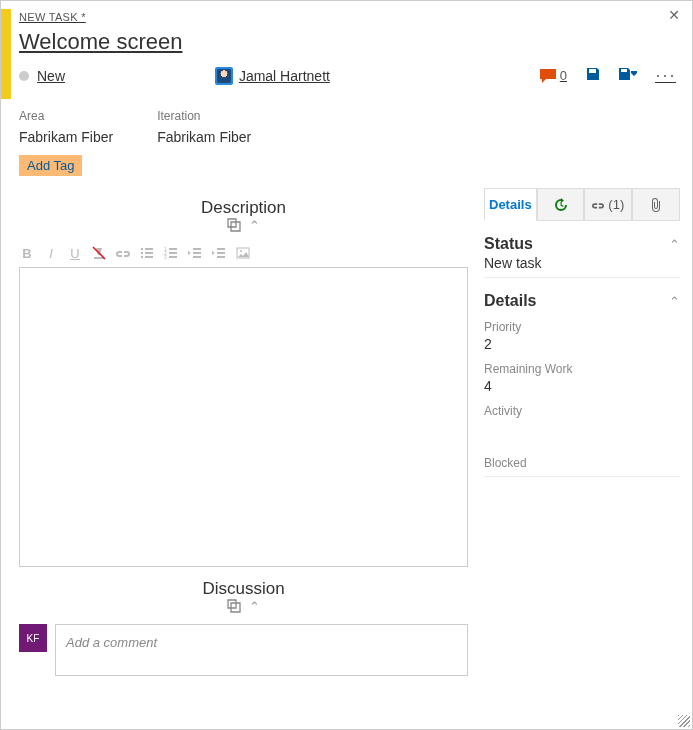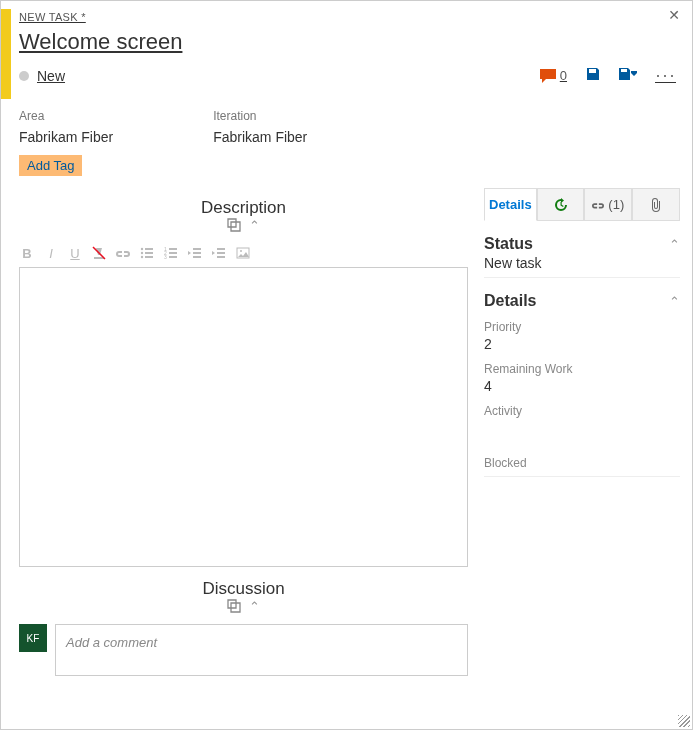--- a/index.html
+++ b/index.html
@@ -17,38 +17,38 @@
 .state-text { font-size: 14px; color: #333; }
 .assignee { display: flex; align-items: center; gap: 6px; margin-left: -60px; }
 .avatar-img { width: 18px; height: 18px; background: #2b88d8; border-radius: 2px; position: relative; overflow: hidden; }
 .avatar-img::after { content:''; position:absolute; inset:2px; background: radial-gradient(circle at 50% 35%, #fdd7b5 30%, transparent 31%), linear-gradient(#1b4a7a,#1b4a7a); border-radius:2px; }
 .assignee-name { font-size: 14px; }
 .actions-right { display: flex; align-items: center; gap: 18px; }
 .comments-ind { display: flex; align-items: center; gap: 4px; color: #555; }
 .comments-ind svg { fill: #e04e0b; }
 .save-icon svg, .save-close-icon svg { fill: #005a9e; }
 .more-btn { color: #666; font-size: 18px; letter-spacing: 1px; cursor:pointer; }
-.fields-row { display: flex; padding: 10px 18px 6px 18px; gap: 100px; }
+.fields-row { display: flex; padding: 10px 18px 6px 18px; gap: 44px; }
 .field-label { font-size: 12px; color: #777; margin-bottom: 6px; }
 .field-value { font-size: 14px; color: #333; }
 .tags-row { padding: 4px 18px 10px 18px; }
 .add-tag { display: inline-block; padding: 3px 8px; background: #fdba74; color: #005a9e; font-size: 13px; cursor: pointer; }
 .body { display: flex; flex: 1; overflow: hidden; }
 .left-col { flex: 1; padding: 6px 12px 10px 18px; display: flex; flex-direction: column; overflow: hidden; }
 .section-head { display: flex; align-items: center; justify-content: space-between; margin: 6px 0 6px 0; flex-direction: column; }
 .section-title { font-size: 17px; color: #333; font-weight: 400; }
 .section-icons { display: flex; gap: 8px; color: #888; }
 .section-icons svg { fill: #888; }
 .rte-toolbar { display: flex; gap: 8px; padding: 4px 0 6px 0; color: #bbb; font-size: 13px; align-items:center; }
 .rte-toolbar span { display:inline-flex; width:16px; height:16px; align-items:center; justify-content:center; }
 .rte-toolbar svg { fill: #bbb; }
 .rte-area { border: 1px solid #ccc; flex: 0 0 300px; background: #fff; }
 .discussion { margin-top: 6px; }
 .disc-row { display: flex; gap: 8px; margin-top: 8px; }
-.disc-avatar { width: 28px; height: 28px; background: #14532d; color: #fff; font-size: 10px; display:flex; align-items:center; justify-content:center; }
+.disc-avatar { width: 28px; height: 28px; background: #701a75; color: #fff; font-size: 10px; display:flex; align-items:center; justify-content:center; }
 .disc-input { flex:1; border: 1px solid #ccc; padding: 10px; color: #888; font-style: italic; font-size: 13px; height: 52px; }
 .right-col { width: 212px; border-left: 0; padding: 0 12px 10px 4px; }
 .tabs { display: flex; margin-top: 2px; }
 .tab { flex:1; text-align:center; padding: 8px 4px; font-size: 13px; background: #f3f3f3; border: 1px solid #ddd; color: #555; cursor:pointer; display:flex; align-items:center; justify-content:center; gap:4px; }
 .tab.active { background: #fff; border-bottom: 1px solid #fff; color: #0078d4; font-weight: 600; }
 .tab svg { fill: #666; }
 .tab.hist svg { fill: #107c10; }
 .side-section { margin-top: 14px; border-bottom: 1px solid #eee; padding-bottom: 6px; }
 .side-head { display:flex; justify-content:space-between; align-items:center; }
 .side-title { font-size: 16px; font-weight: 600; color: #333; }
@@ -65,20 +65,24 @@
   <div class="header">
     <div class="yellow-bar"></div>
     <div class="header-content">
       <div class="type-label">NEW TASK *</div>
       <div class="title">Welcome screen</div>
       <div class="info-row">
         <div class="state">
           <span class="state-dot"></span>
           <span class="state-text">New</span>
         </div>
+        <div class="assignee">
+          <span class="avatar-img"></span>
+          <span class="assignee-name">Jamal Hartnett</span>
+        </div>
         <div class="actions-right">
           <div class="comments-ind">
             <svg width="16" height="14" viewBox="0 0 16 14">
                 <path d="M0 0h16v10H6l-4 4v-4H0z"></path>
               </svg>
             <span>0</span>
           </div>
           <span class="save-icon">
             <svg width="16" height="16" viewBox="0 0 16 16">
                 <path d="M2 2h10l2 2v10H2zM4 3v4h7V3zM4 9h8v4H4z"></path>

